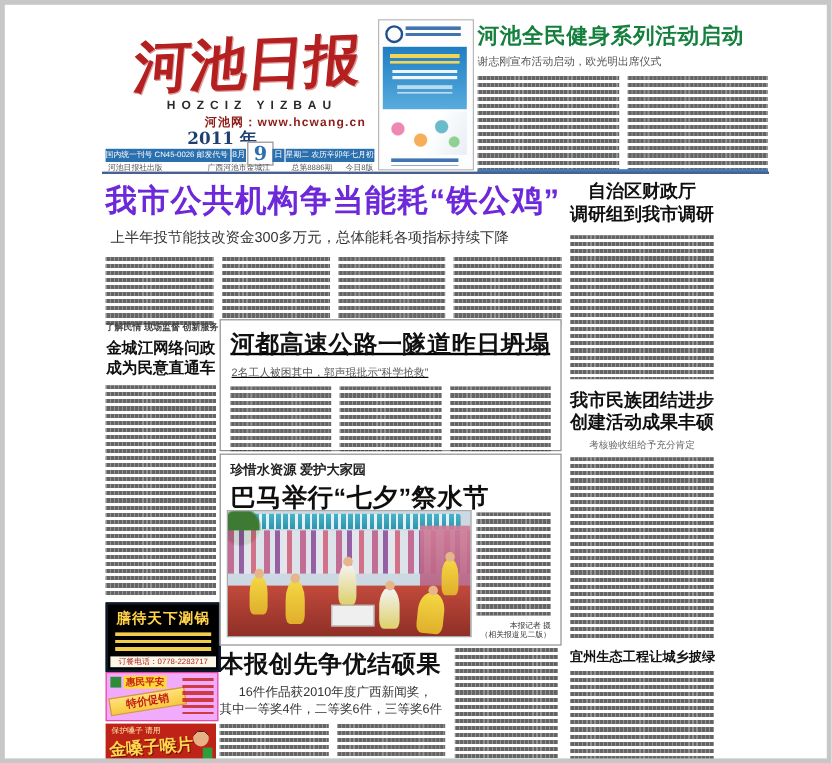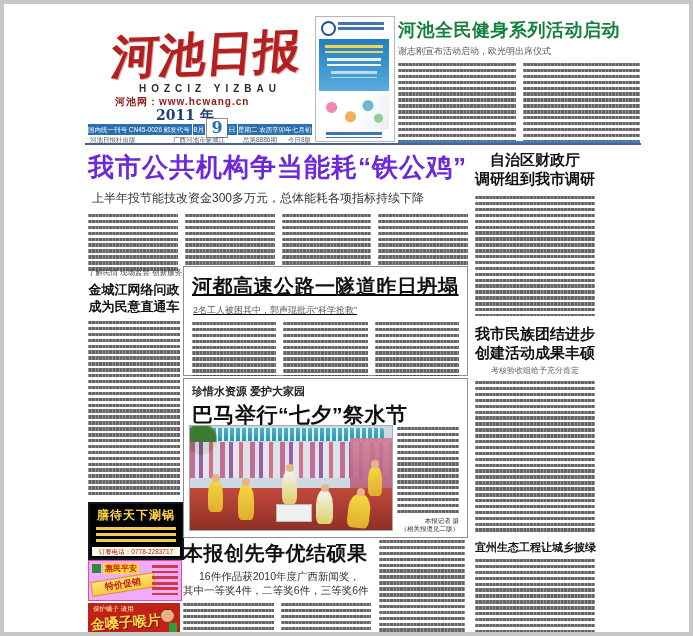--- a/index.html
+++ b/index.html
@@ -22,21 +22,21 @@
   .cols{display:flex;gap:7px;}
   .cols>div{flex:1;}
 
   
   .logo{left:10px;top:22px;width:222px;height:58px;color:#b3201f;
         font-family:"DejaVu Serif",serif;font-weight:bold;font-size:47px;line-height:56px;
         text-align:center;transform:skewX(-7deg) rotate(-2deg);
         text-shadow:1px 1px 0 rgba(179,32,31,.45);}
   .romanized{left:30px;top:79px;width:190px;text-align:center;font-size:10px;font-weight:bold;
         letter-spacing:5px;color:#2b2b2b;}
-  .website{left:30px;top:91px;width:190px;text-align:left;font-size:10px;font-weight:bold;
+  .website{left:30px;top:91px;width:190px;text-align:right;font-size:10px;font-weight:bold;
         color:#8d1b16;letter-spacing:1px;}
   .year{left:55px;top:103px;width:90px;text-align:center;font-family:"DejaVu Serif",serif;
         font-size:14px;font-weight:bold;color:#1d3f72;}
   .bluebar{background:#2a6fae;color:#fff;font-size:6.5px;line-height:11px;height:11px;
         overflow:hidden;text-align:center;white-space:nowrap;}
   .daybox{left:121px;top:114px;width:20px;height:18px;background:#fff;border:1px solid #8f8f8f;
         font-family:"DejaVu Serif",serif;font-size:16px;line-height:18px;font-weight:bold;
         color:#2a6fae;text-align:center;}
   .pubinfo{font-size:6.5px;color:#555;white-space:nowrap;}
 
@@ -51,21 +51,21 @@
       radial-gradient(circle at 85% 70%, rgba(120,200,120,.8) 0 4px, transparent 5px),
       linear-gradient(115deg,#ffffff 55%,#e7eef4 100%);}
 
   
   .h-top{font-size:18px;font-weight:bold;color:#15803d;letter-spacing:.5px;}
   .h-lead{font-size:26px;font-weight:bold;color:#6d28d9;letter-spacing:1px;white-space:nowrap;}
   .sub-lead{font-size:12px;color:#333;}
   .h-mid{font-size:20px;font-weight:bold;color:#101010;letter-spacing:.5px;white-space:nowrap;}
   .h-side{font-size:15px;font-weight:bold;color:#101010;line-height:19px;text-align:center;white-space:nowrap;}
   .h-left{font-size:13px;font-weight:bold;color:#101010;line-height:17px;text-align:center;white-space:nowrap;}
-  .kicker{font-size:7.5px;color:#444;font-weight:normal;white-space:nowrap;}
+  .kicker{font-size:7.5px;color:#444;font-weight:bold;white-space:nowrap;}
   .subgray{font-size:9px;color:#555;white-space:nowrap;}
 
   .blue-underline{background:#3f7fc1;height:3px;}
   .page-rule{background:#4a6090;height:2px;}
 
   .article-box{border:1px solid #8f8f8f;background:#fff;}
 
   
   .photo{left:5px;top:46px;width:202px;height:104px;overflow:hidden;background:#cdd9e2;border:1px solid #aaa;}
   .ph-banner{position:absolute;left:8px;top:2px;right:8px;height:13px;border-radius:3px;

